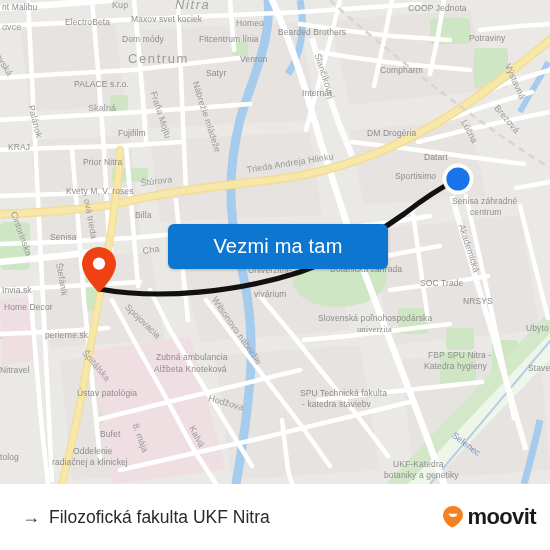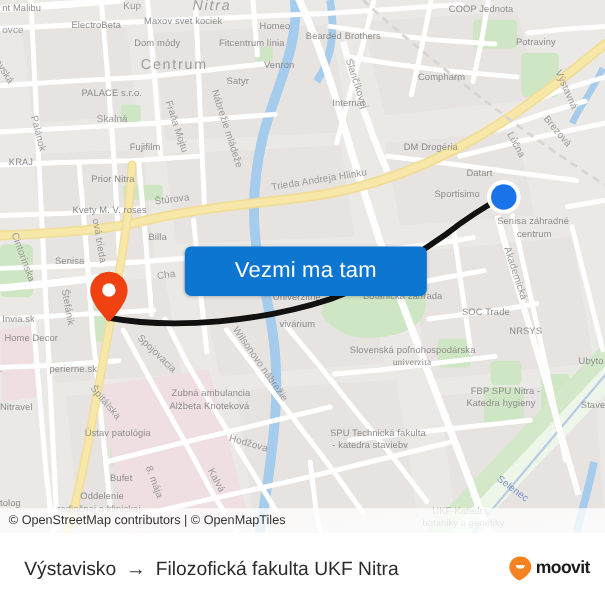--- a/index.html
+++ b/index.html
@@ -37,21 +37,21 @@
   #pin-origin{left:81px;top:246px;width:36px;height:48px;}
   #dot-dest{left:441px;top:162px;width:34px;height:34px;}
 
   
   #footer{position:absolute;left:0;top:484px;width:550px;height:66px;background:#fff;
           display:flex;align-items:center;box-sizing:border-box;padding:0 14px 0 22px;}
   #trip{font-size:17.5px;color:#2b2b2b;white-space:nowrap;display:flex;
         align-items:center;gap:9px;}
   #trip .arrow{font-size:18px;color:#3a3a3a;}
   #brand{margin-left:auto;display:flex;align-items:center;gap:3px;}
-  #brand .word{font-size:16px;font-weight:bold;color:#1b1b1b;letter-spacing:-.6px;}
+  #brand .word{font-size:22px;font-weight:bold;color:#1b1b1b;letter-spacing:-.6px;}
 </style>
 </head>
 <body>
 
 <div id="app">
 
   <div id="map">
 
     <svg id="map-svg" viewBox="0 0 550 484">
       <defs>
@@ -264,26 +264,24 @@
       <circle cx="18" cy="17.6" r="6.1" fill="#ffffff"></circle>
     </svg>
 
     <svg class="marker" id="dot-dest" viewBox="0 0 34 34">
       <circle cx="17" cy="17" r="15.4" fill="#ffffff" opacity=".95"></circle>
       <circle cx="17" cy="17" r="11.6" fill="#1a73e8"></circle>
     </svg>
 
     <button id="cta">Vezmi ma tam</button>
 
-    <div id="attrib">© OpenStreetMap contributors | © OpenMapTiles</div>
   </div>
 
   <div id="footer">
     <div id="trip">
-      <span>Výstavisko</span>
       <span class="arrow">→</span>
       <span>Filozofická fakulta UKF Nitra</span>
     </div>
     <div id="brand">
       <svg width="22" height="24" viewBox="0 0 22 24">
         <path d="M11 1 C5.3 1 1 5.3 1 10.6 C1 16 7.4 22.4 10.2 22.4 C12.3 22.4 21 16 21 10.6 C21 5.3 16.7 1 11 1 z" fill="#f58220"></path>
         <path d="M6.6 8.8 a4.6 4.6 0 0 0 8.8 0 z" fill="#ffffff"></path>
       </svg>
       <span class="word">moovit</span>
     </div>

